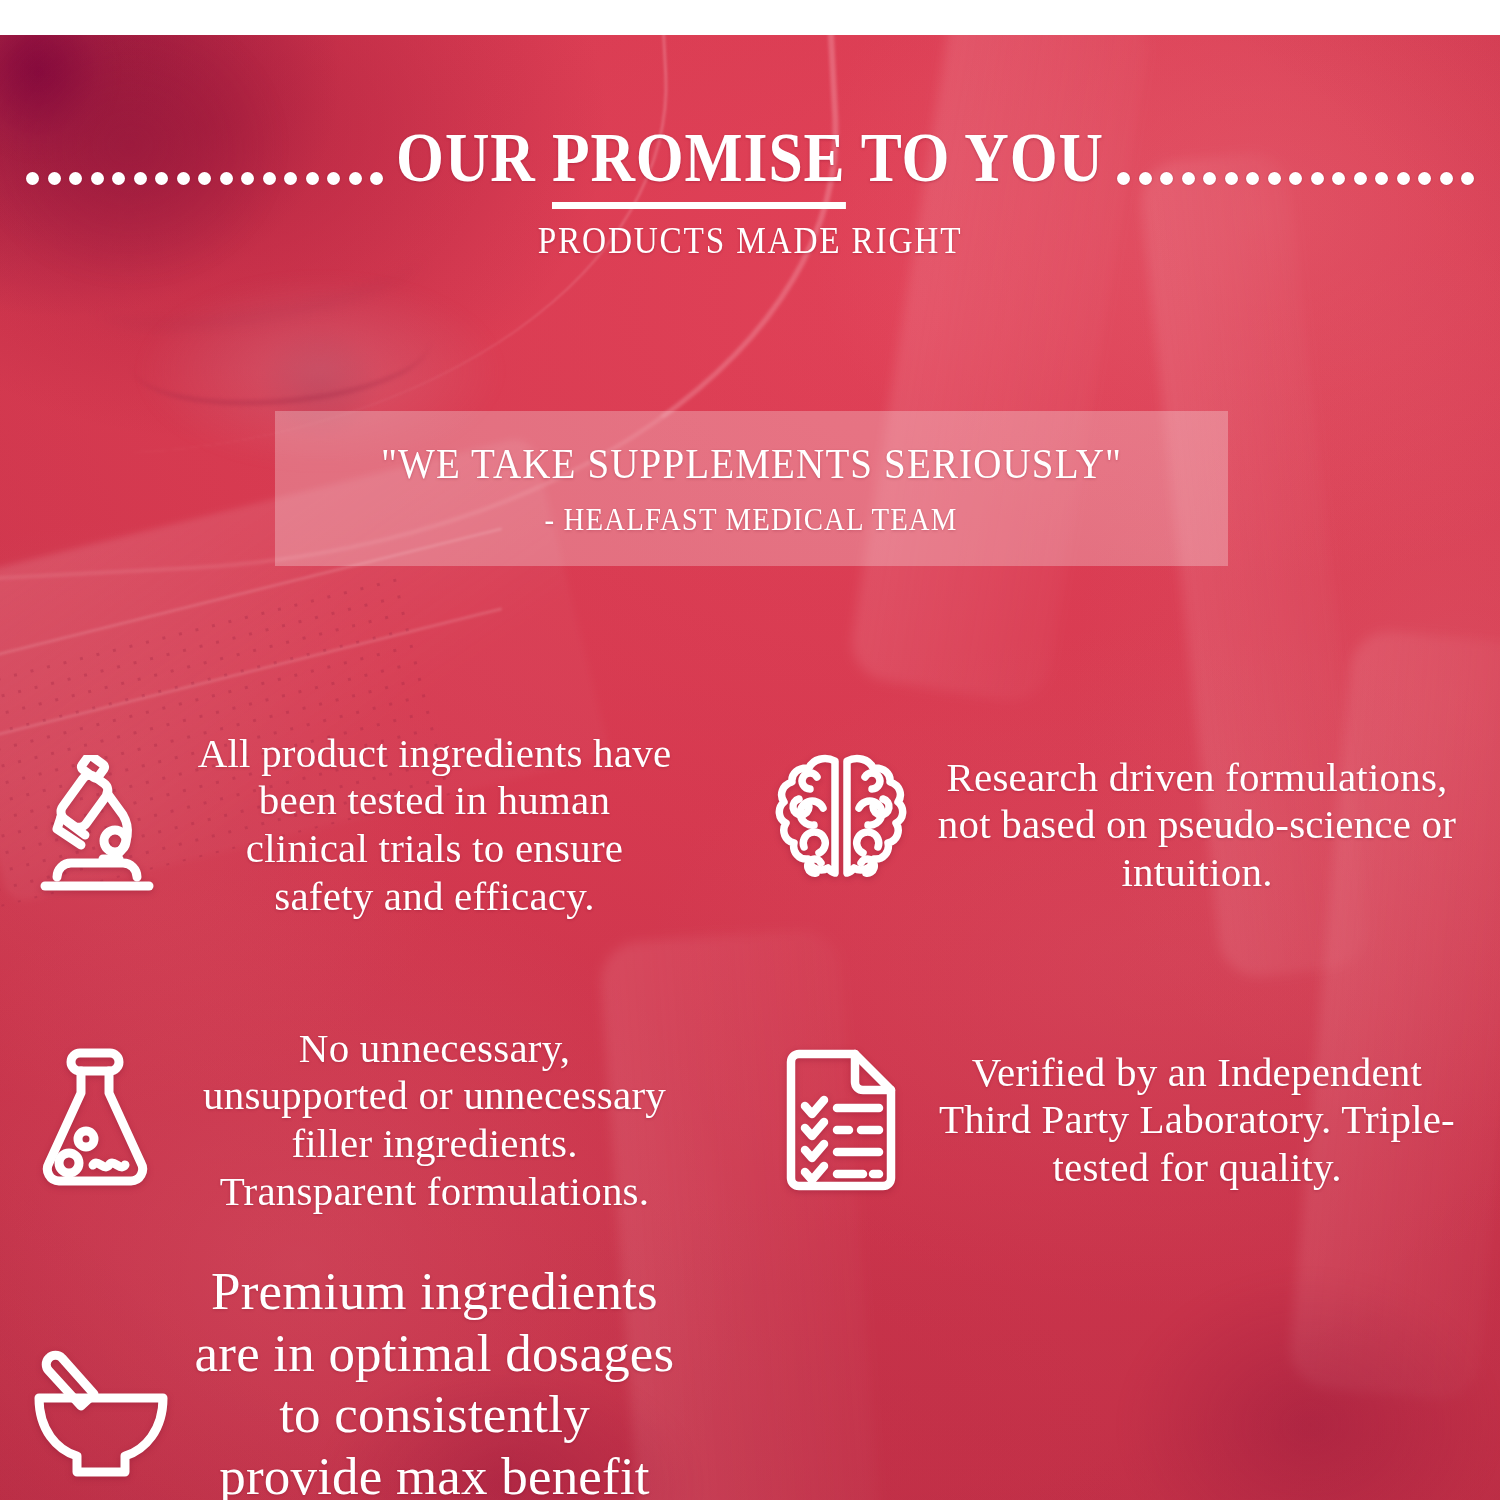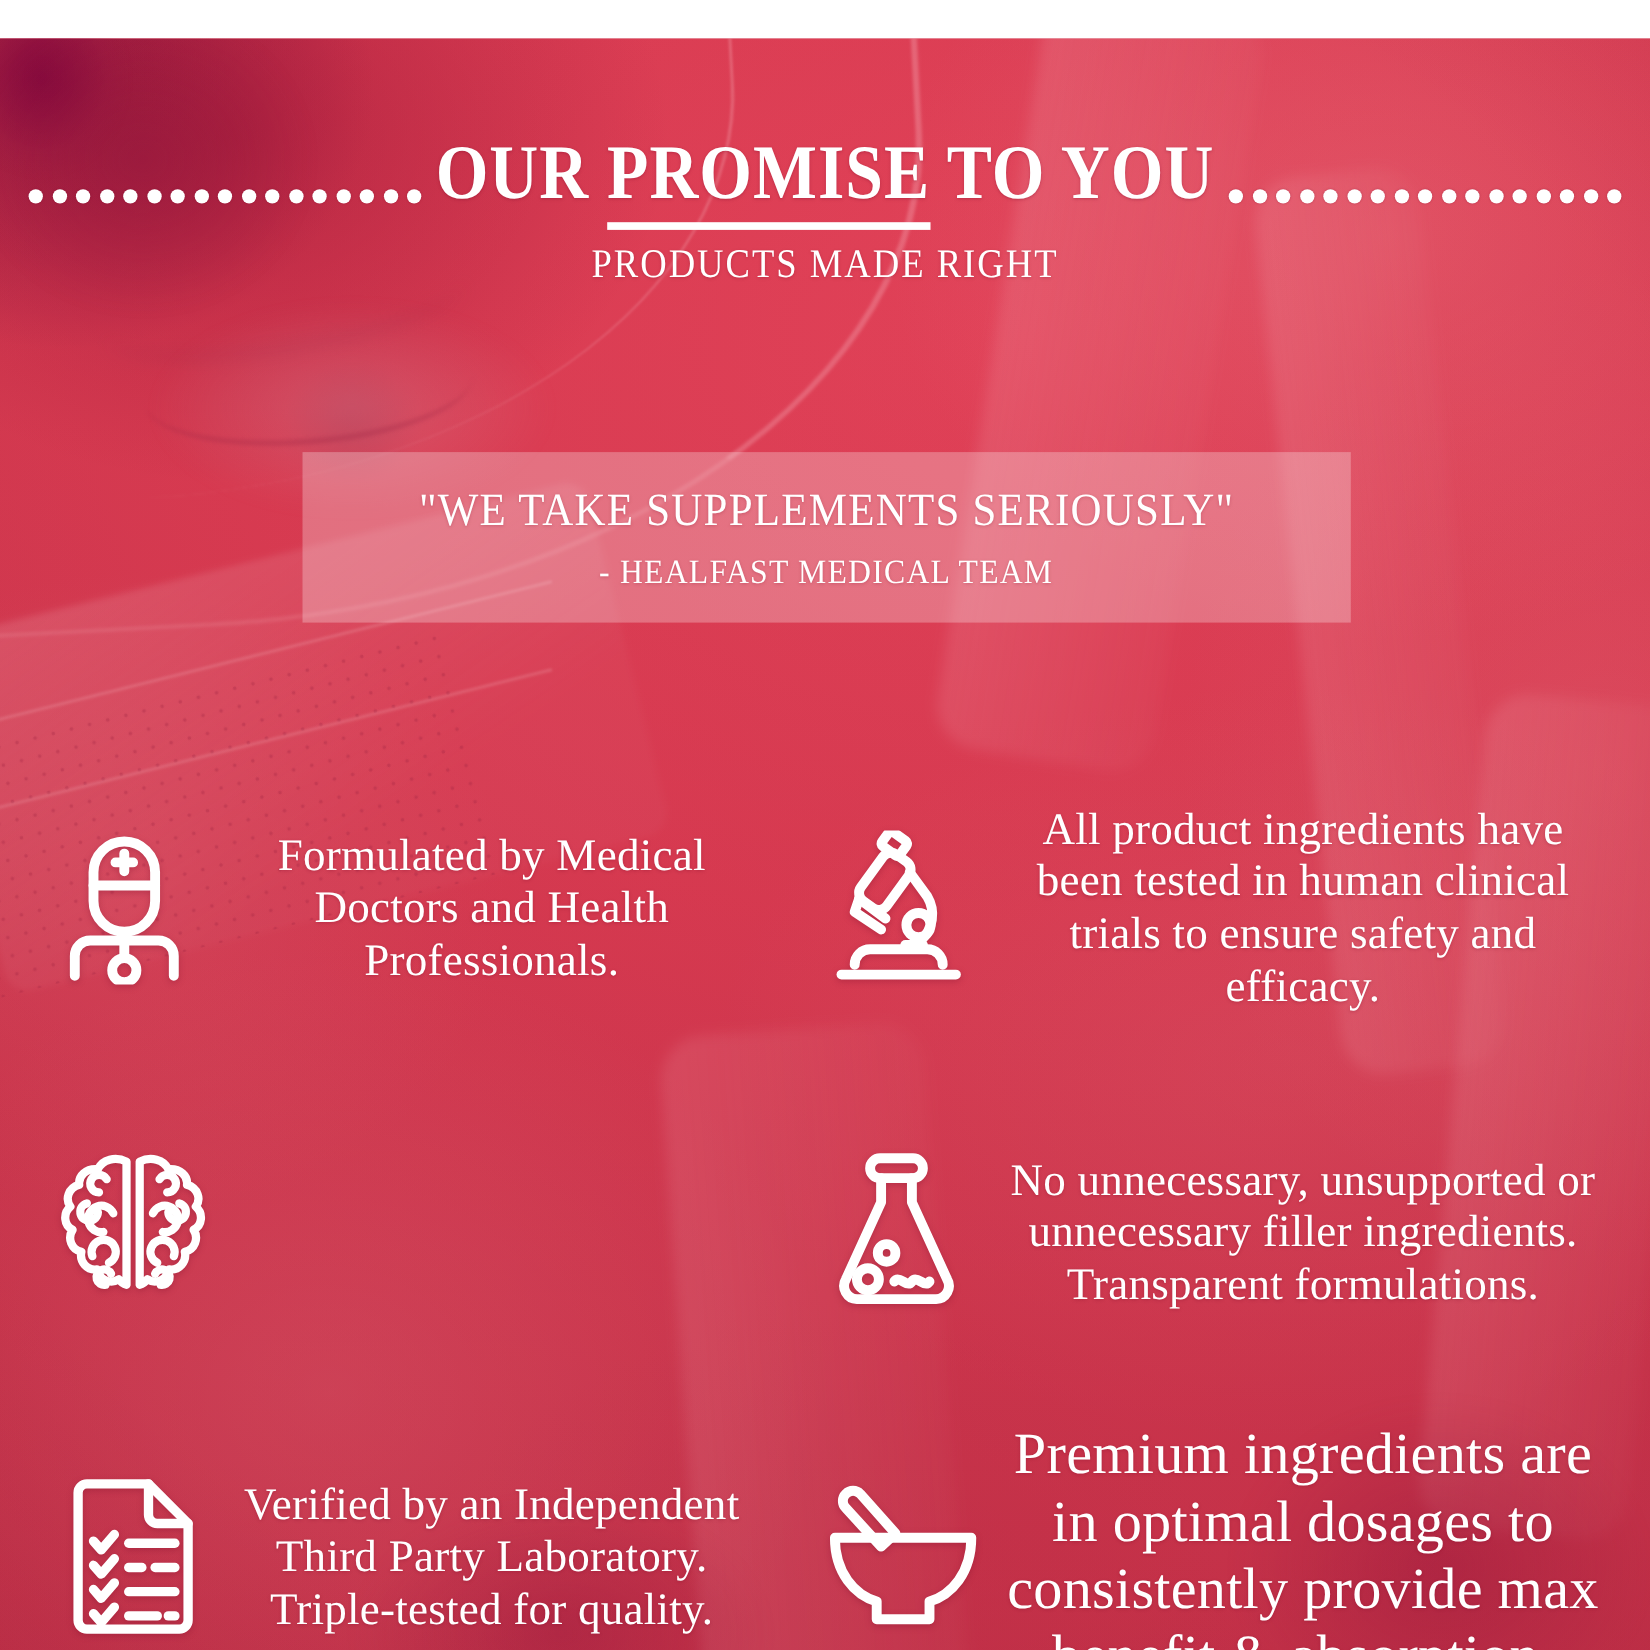--- a/index.html
+++ b/index.html
@@ -328,33 +328,20 @@
     <div class="subtitle">PRODUCTS MADE RIGHT</div>
   </div>
 
   <div class="quote-panel">
     <div class="quote-main">"WE TAKE SUPPLEMENTS SERIOUSLY"</div>
     <div class="quote-attr">- HEALFAST MEDICAL TEAM</div>
   </div>
 
   <div class="features">
 
-    <div class="feature col-a">
-      <div class="f-icon">
-        <svg width="122" height="140" viewBox="0 0 122 140" fill="none" stroke="#ffffff" stroke-width="9" stroke-linecap="round" stroke-linejoin="round">
-          <path d="M25 38a28 28 0 0 1 56 0v26a28 28 0 0 1-56 0z"></path>
-          <line x1="25" y1="50" x2="81" y2="50"></line>
-          <path d="M53 21v16M45 29h16"></path>
-          <path d="M8 132v-18a14 14 0 0 1 14-14h62a14 14 0 0 1 14 14v18"></path>
-          <path d="M53 100v16"></path>
-          <circle cx="53" cy="127" r="11"></circle>
-        </svg>
-      </div>
-      <div class="f-text">Formulated by Medical Doctors and Health Professionals.</div>
-    </div>
 
     <div class="feature col-b">
       <div class="f-icon">
         <svg width="128" height="140" viewBox="0 0 128 140" fill="none" stroke="#ffffff" stroke-width="9" stroke-linecap="round" stroke-linejoin="round">
           <rect x="46" y="4" width="20" height="16" rx="3" transform="rotate(36 56 12)"></rect>
           <rect x="33" y="20" width="29" height="52" rx="9" transform="rotate(36 47 46)"></rect>
           <path d="M70 38l16 22a32 32 0 0 1-6 40"></path>
           <path d="M24 62l24 18"></path>
           <path d="M24 62l-4 12 24 16"></path>
           <circle cx="78" cy="86" r="11"></circle>
@@ -380,20 +367,21 @@
           <path d="M31 96a11 11 0 1 1 15 6"></path>
           <path d="M48 112a7 7 0 1 0-5 10"></path>
 
           <path d="M92 26a8 8 0 1 1 7 12"></path>
           <path d="M110 48a8 8 0 1 1-10 8"></path>
           <path d="M86 57a12 12 0 1 1 9 17"></path>
           <path d="M105 96a11 11 0 1 0-15 6"></path>
           <path d="M88 112a7 7 0 1 1 5 10"></path>
         </svg>
       </div>
+      <div class="f-text">Research driven formulations, not based on pseudo-science or intuition.</div>
     </div>
 
     <div class="feature col-b">
       <div class="f-icon">
         <svg width="120" height="146" viewBox="0 0 120 146" fill="none" stroke="#ffffff" stroke-width="9" stroke-linecap="round" stroke-linejoin="round">
           <rect x="30" y="6" width="48" height="18" rx="9"></rect>
           <path d="M40 24v22L8 116a12 12 0 0 0 10 18h72a12 12 0 0 0 10-18L68 46V24"></path>
           <circle cx="45" cy="92" r="8"></circle>
           <circle cx="28" cy="116" r="10"></circle>
           <path d="M52 118c5-7 11 7 16 0s11 7 16 0"></path>

